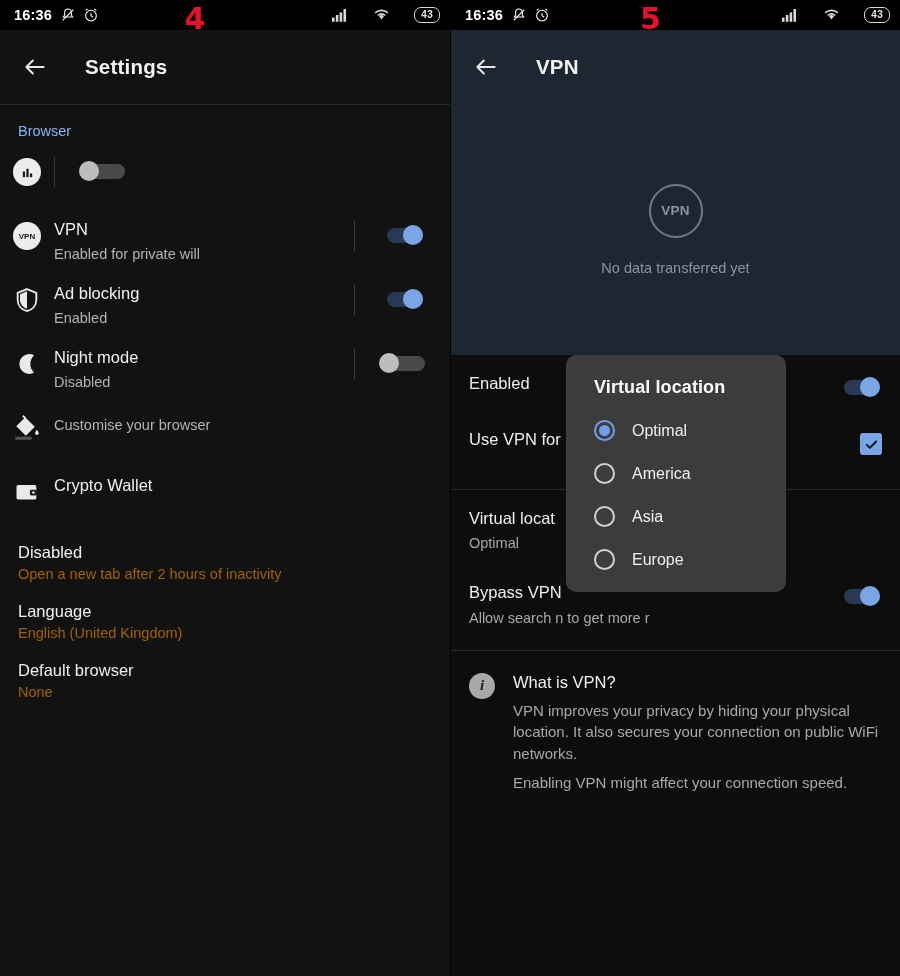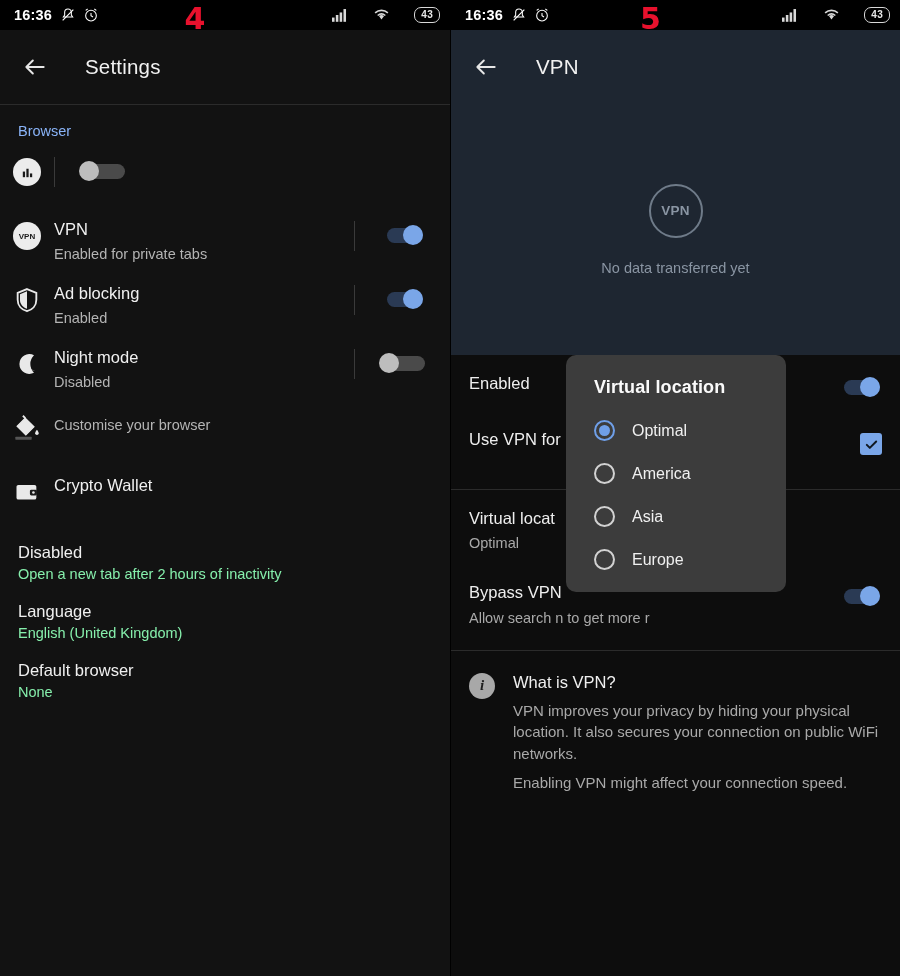--- a/index.html
+++ b/index.html
@@ -37,21 +37,21 @@
   }
   .marker-left  { left:-60px; }
   .marker-right { left:-50px; }
 
   
   .appbar { display:flex; align-items:center; height:74px; padding-left:22px; }
   .appbar-left  { background:#121212; }
   .appbar-right { background:#1e2631; }
   .back-arrow { width:26px; height:26px; color:#e6e6e6; flex:none; }
   .appbar-title {
-    color:#f1f1f1; font-size:20.5px; font-weight:normal; margin-left:37px;
+    color:#f1f1f1; font-size:20.5px; font-weight:bold; margin-left:37px;
     letter-spacing:0.2px;
   }
 
   
   .account-row { display:flex; align-items:center; padding:14px 18px 26px 18px; }
   .avatar {
     width:36px; height:36px; border-radius:50%; background:#9e9e9e;
     flex:none; position:relative; overflow:hidden;
   }
   .avatar::before {
@@ -104,21 +104,21 @@
   .toggle .knob {
     position:absolute; top:0; width:20px; height:20px; border-radius:50%;
   }
   .toggle.on  .track { background:#2a3a54; }
   .toggle.on  .knob  { background:#7aa6e8; left:24px; }
   .toggle.off .track { background:#4a4a4a; left:10px; }
   .toggle.off .knob  { background:#bdbdbd; left:0; }
 
   .plain-row { padding:20px 0 0 18px; }
   .plain-title { color:#f0f0f0; font-size:16.5px; }
-  .plain-sub { color:#86efac; font-size:14.5px; margin-top:4px; }
+  .plain-sub { color:#a16207; font-size:14.5px; margin-top:4px; }
 
   
   .vpn-hero {
     background:#1e2631; height:251px;
     display:flex; flex-direction:column; align-items:center; justify-content:center;
   }
   .vpn-ring {
     width:54px; height:54px; border-radius:50%; border:2.5px solid #6f7b89;
     display:flex; align-items:center; justify-content:center;
     color:#8a95a3; font-size:13.5px; font-weight:bold; letter-spacing:0.3px;
@@ -240,21 +240,21 @@
     </div>
 
     <div class="srow">
       <div class="srow-icon">
         <span class="circ-icon">
           <span class="vpn-txt">VPN</span>
         </span>
       </div>
       <div class="srow-body">
         <div class="srow-title">VPN</div>
-        <div class="srow-sub">Enabled for private tabs</div>
+        <div class="srow-sub">Enabled for private will</div>
       </div>
       <div class="srow-ctrl">
         <span class="ctrl-sep"></span>
         <span class="toggle on">
           <span class="track"></span>
           <span class="knob"></span>
         </span>
       </div>
     </div>
 

